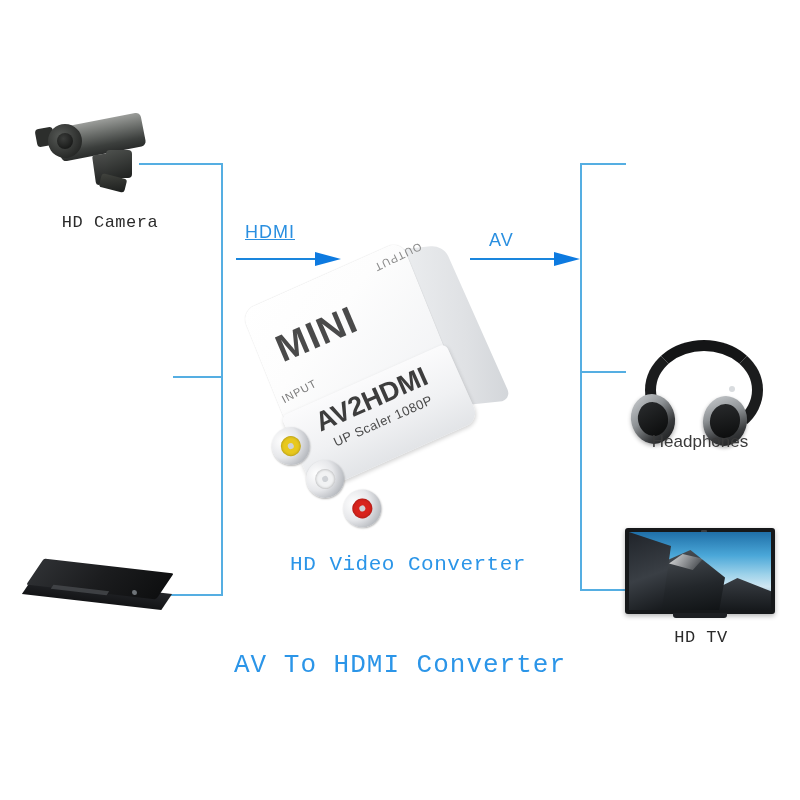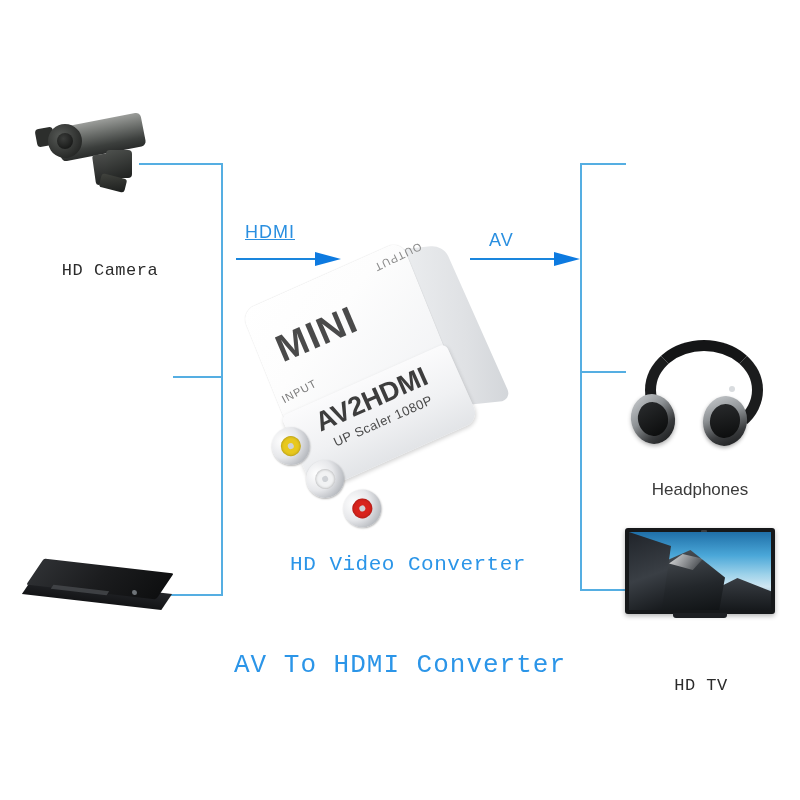--- a/index.html
+++ b/index.html
@@ -15,21 +15,20 @@
   .node{position:absolute;}
   .node-label{
     position:absolute;
     width:100%;
     text-align:center;
     font-family:"Liberation Mono","DejaVu Sans Mono",monospace;
     font-size:17px;
     color:#2b2b2b;
     letter-spacing:0.5px;
     white-space:nowrap;
-    margin-top:48px;
   }
   .node-label.prop{
     font-family:"Liberation Sans",sans-serif;
     font-size:17px;
     letter-spacing:0px;
     color:#3a3a3a;
   }
 
   
   .wire{position:absolute;background:#55aee2;}

